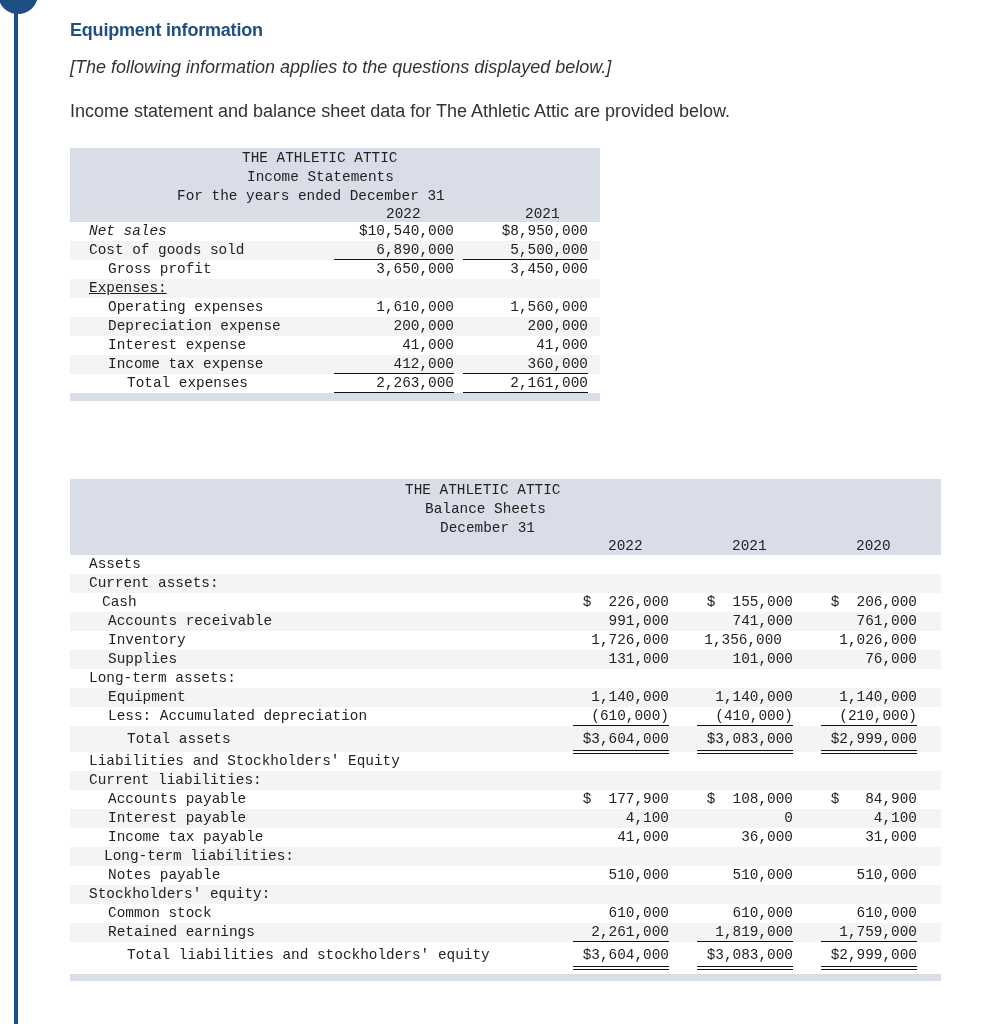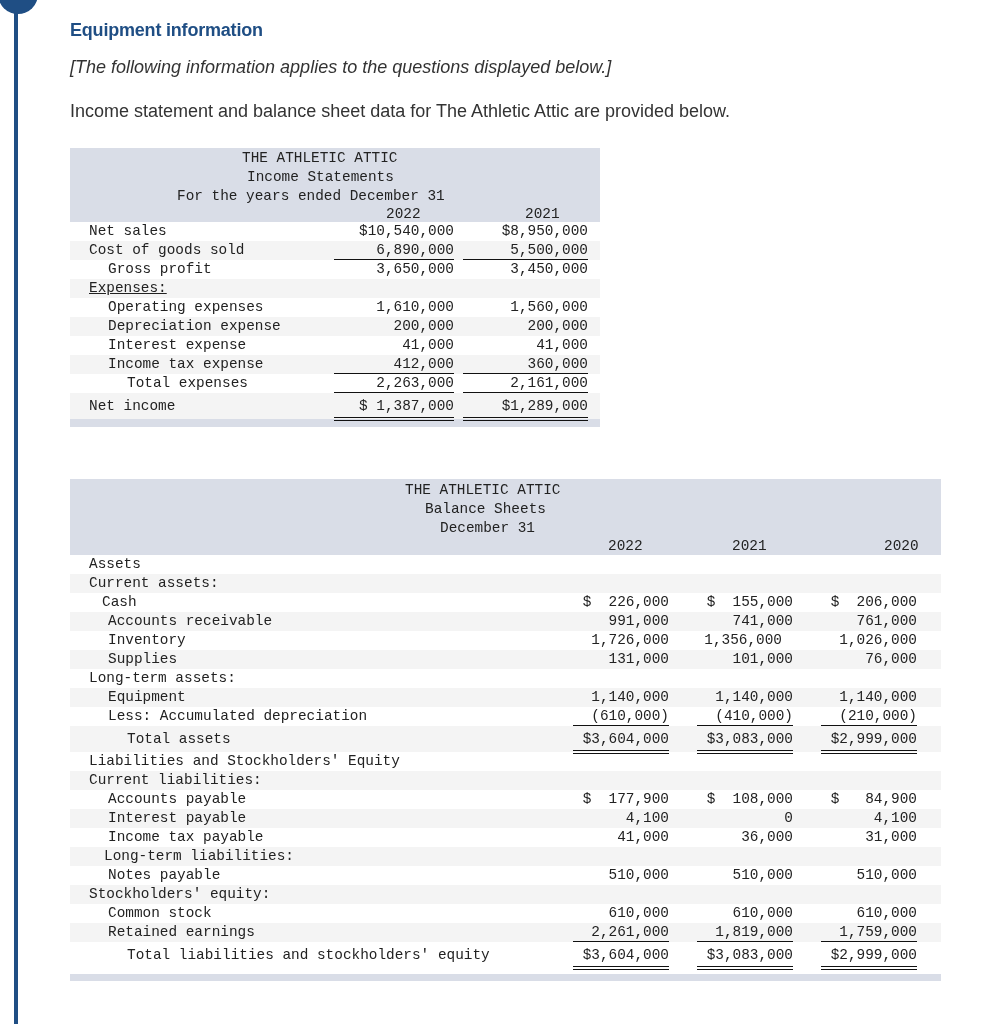--- a/index.html
+++ b/index.html
@@ -42,42 +42,41 @@
 
 <div class="is mono">
   <div class="is-head">
     <span class="l" style="left:172px;top:1px;">THE ATHLETIC ATTIC</span>
     <span class="l" style="left:177px;top:20px;">Income Statements</span>
     <span class="l" style="left:107px;top:39px;">For the years ended December 31</span>
     <span class="l" style="left:316px;top:57px;">2022</span>
     <span class="l" style="left:455px;top:57px;">2021</span>
   </div>
   <div id="is-body">
-      <div class="row"><span class="lbl" style="left: 19px;">Net sales</span><span class="v1" style="left: 264px; width: 120px; height: 18px;">$10,540,000</span><span class="v2" style="left: 393px; width: 125px; height: 18px;">$8,950,000</span></div>
+      <div class="row"><span class="lbl" style="left: 19px; font-style: italic;">Net sales</span><span class="v1" style="left: 264px; width: 120px; height: 18px;">$10,540,000</span><span class="v2" style="left: 393px; width: 125px; height: 18px;">$8,950,000</span></div>
       <div class="row alt"><span class="lbl" style="left: 19px;">Cost of goods sold</span><span class="v1 ul" style="left: 264px; width: 120px; height: 18px;">6,890,000</span><span class="v2 ul" style="left: 393px; width: 125px; height: 18px;">5,500,000</span></div>
       <div class="row"><span class="lbl" style="left: 38px;">Gross profit</span><span class="v1" style="left: 264px; width: 120px; height: 18px;">3,650,000</span><span class="v2" style="left: 393px; width: 125px; height: 18px;">3,450,000</span></div>
       <div class="row alt"><span class="lbl" style="left: 19px; text-decoration: underline;">Expenses:</span><span class="v1" style="left: 264px; width: 120px; height: 18px;"></span><span class="v2" style="left: 393px; width: 125px; height: 18px;"></span></div>
       <div class="row"><span class="lbl" style="left: 38px;">Operating expenses</span><span class="v1" style="left: 264px; width: 120px; height: 18px;">1,610,000</span><span class="v2" style="left: 393px; width: 125px; height: 18px;">1,560,000</span></div>
       <div class="row alt"><span class="lbl" style="left: 38px;">Depreciation expense</span><span class="v1" style="left: 264px; width: 120px; height: 18px;">200,000</span><span class="v2" style="left: 393px; width: 125px; height: 18px;">200,000</span></div>
       <div class="row"><span class="lbl" style="left: 38px;">Interest expense</span><span class="v1" style="left: 264px; width: 120px; height: 18px;">41,000</span><span class="v2" style="left: 393px; width: 125px; height: 18px;">41,000</span></div>
       <div class="row alt"><span class="lbl" style="left: 38px;">Income tax expense</span><span class="v1 ul" style="left: 264px; width: 120px; height: 18px;">412,000</span><span class="v2 ul" style="left: 393px; width: 125px; height: 18px;">360,000</span></div>
       <div class="row"><span class="lbl" style="left: 57px;">Total expenses</span><span class="v1 ul" style="left: 264px; width: 120px; height: 18px;">2,263,000</span><span class="v2 ul" style="left: 393px; width: 125px; height: 18px;">2,161,000</span></div>
-      <div class="row alt" style="height: 26px; line-height: 26px;"><span class="lbl" style="left: 19px;">Net income</span><span class="v1 dul" style="left: 264px; width: 120px; height: 24px;">$ 1,387,000</span><span class="v2 dul" style="left: 393px; width: 125px; height: 24px;">$1,289,000</span></div>
     </div>
   <div class="is-foot"></div>
 </div>
 
 <div class="bs mono">
   <div class="bs-head">
     <span class="l" style="left:335px;top:2px;">THE ATHLETIC ATTIC</span>
     <span class="l" style="left:355px;top:21px;">Balance Sheets</span>
     <span class="l" style="left:370px;top:40px;">December 31</span>
     <span class="l" style="left:538px;top:58px;">2022</span>
     <span class="l" style="left:662px;top:58px;">2021</span>
-    <span class="l" style="left:786px;top:58px;margin-left:28px;">2020</span>
+    <span class="l" style="left:786px;top:58px;">2020</span>
   </div>
   <div id="bs-body">
       <div class="row"><span class="lbl" style="left: 19px;">Assets</span><span class="v1" style="left: 503px; width: 96px; height: 18px; white-space: pre;"></span><span class="v2" style="left: 627px; width: 96px; height: 18px; white-space: pre;"></span><span class="v3" style="left: 751px; width: 96px; height: 18px; white-space: pre;"></span></div>
       <div class="row alt"><span class="lbl" style="left: 19px;">Current assets:</span><span class="v1" style="left: 503px; width: 96px; height: 18px; white-space: pre;"></span><span class="v2" style="left: 627px; width: 96px; height: 18px; white-space: pre;"></span><span class="v3" style="left: 751px; width: 96px; height: 18px; white-space: pre;"></span></div>
       <div class="row"><span class="lbl" style="left: 32px;">Cash</span><span class="v1" style="left: 503px; width: 96px; height: 18px; white-space: pre;">$  226,000</span><span class="v2" style="left: 627px; width: 96px; height: 18px; white-space: pre;">$  155,000</span><span class="v3" style="left: 751px; width: 96px; height: 18px; white-space: pre;">$  206,000</span></div>
       <div class="row alt"><span class="lbl" style="left: 38px;">Accounts receivable</span><span class="v1" style="left: 503px; width: 96px; height: 18px; white-space: pre;">991,000</span><span class="v2" style="left: 627px; width: 96px; height: 18px; white-space: pre;">741,000</span><span class="v3" style="left: 751px; width: 96px; height: 18px; white-space: pre;">761,000</span></div>
       <div class="row"><span class="lbl" style="left: 38px;">Inventory</span><span class="v1" style="left: 503px; width: 96px; height: 18px; white-space: pre;">1,726,000</span><span class="v2" style="left: 616px; width: 96px; height: 18px; white-space: pre;">1,356,000</span><span class="v3" style="left: 751px; width: 96px; height: 18px; white-space: pre;">1,026,000</span></div>
       <div class="row alt"><span class="lbl" style="left: 38px;">Supplies</span><span class="v1" style="left: 503px; width: 96px; height: 18px; white-space: pre;">131,000</span><span class="v2" style="left: 627px; width: 96px; height: 18px; white-space: pre;">101,000</span><span class="v3" style="left: 751px; width: 96px; height: 18px; white-space: pre;">76,000</span></div>
       <div class="row"><span class="lbl" style="left: 19px;">Long-term assets:</span><span class="v1" style="left: 503px; width: 96px; height: 18px; white-space: pre;"></span><span class="v2" style="left: 627px; width: 96px; height: 18px; white-space: pre;"></span><span class="v3" style="left: 751px; width: 96px; height: 18px; white-space: pre;"></span></div>
       <div class="row alt"><span class="lbl" style="left: 38px;">Equipment</span><span class="v1" style="left: 503px; width: 96px; height: 18px; white-space: pre;">1,140,000</span><span class="v2" style="left: 627px; width: 96px; height: 18px; white-space: pre;">1,140,000</span><span class="v3" style="left: 751px; width: 96px; height: 18px; white-space: pre;">1,140,000</span></div>

